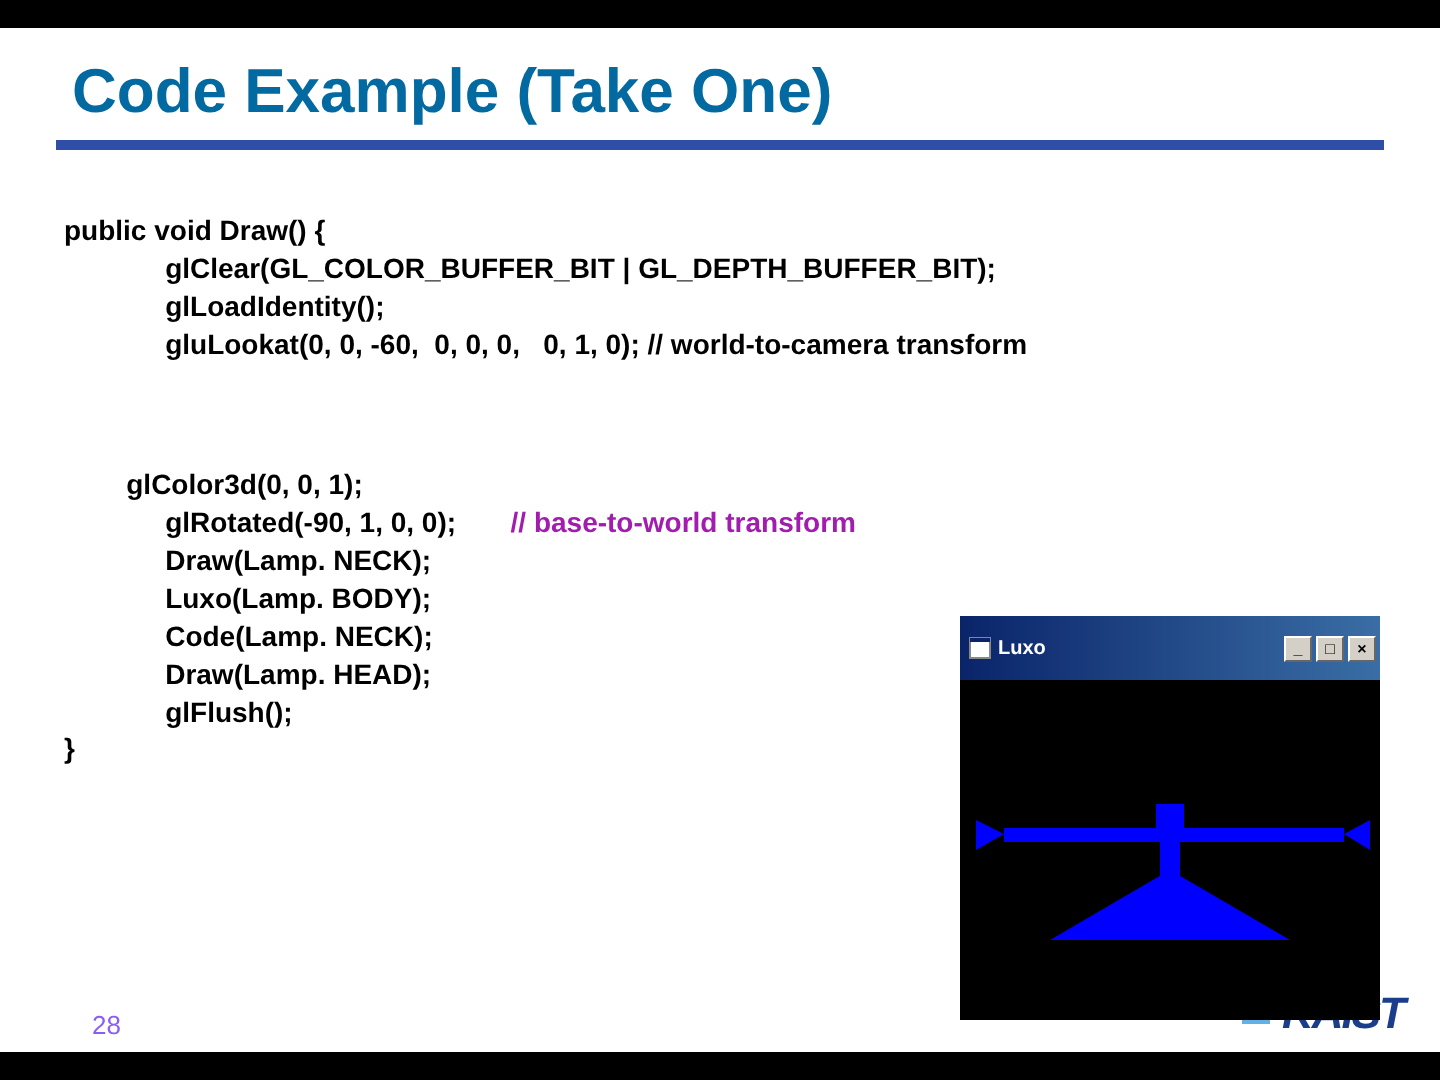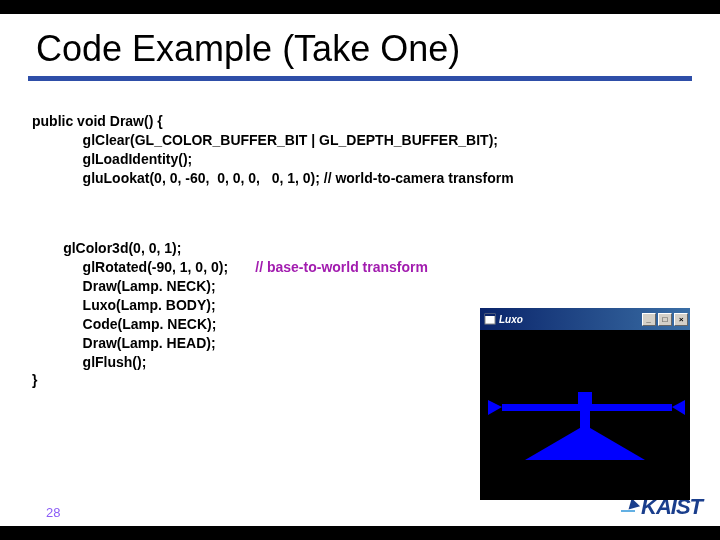--- a/index.html
+++ b/index.html
@@ -13,23 +13,23 @@
   }
   .slide {
     position: absolute;
     top: 14px;
     left: 0;
     width: 720px;
     height: 512px;
     background: #fff;
   }
   .title {
-    font-size: 36px;
-    font-weight: normal;
-    color: #000000;
+    font-size: 31px;
+    font-weight: bold;
+    color: #0369a1;
     padding: 14px 0 6px 36px;
   }
   .rule {
     height: 5px;
     background: #2e4ea8;
     margin: 0 28px 12px 28px;
   }
   .code {
     font-family: Arial, Helvetica, sans-serif;
     font-size: 14px;
@@ -45,27 +45,26 @@
     position: relative;
   }
   .window {
     position: absolute;
     right: 30px;
     top: 294px;
     width: 210px;
     z-index: 5;
   }
   .titlebar {
-    height: 22px;
+    height: 32px;
     background: linear-gradient(to right, #0a246a, #3a6ea5);
     display: flex;
     align-items: center;
     justify-content: space-between;
     padding: 0 2px 0 4px;
-    font-style: italic;
   }
   .win-title {
     color: #fff;
     font-size: 10px;
     font-weight: bold;
     display: flex;
     align-items: center;
     gap: 3px;
   }
   .win-title svg { width: 12px; height: 12px; }

